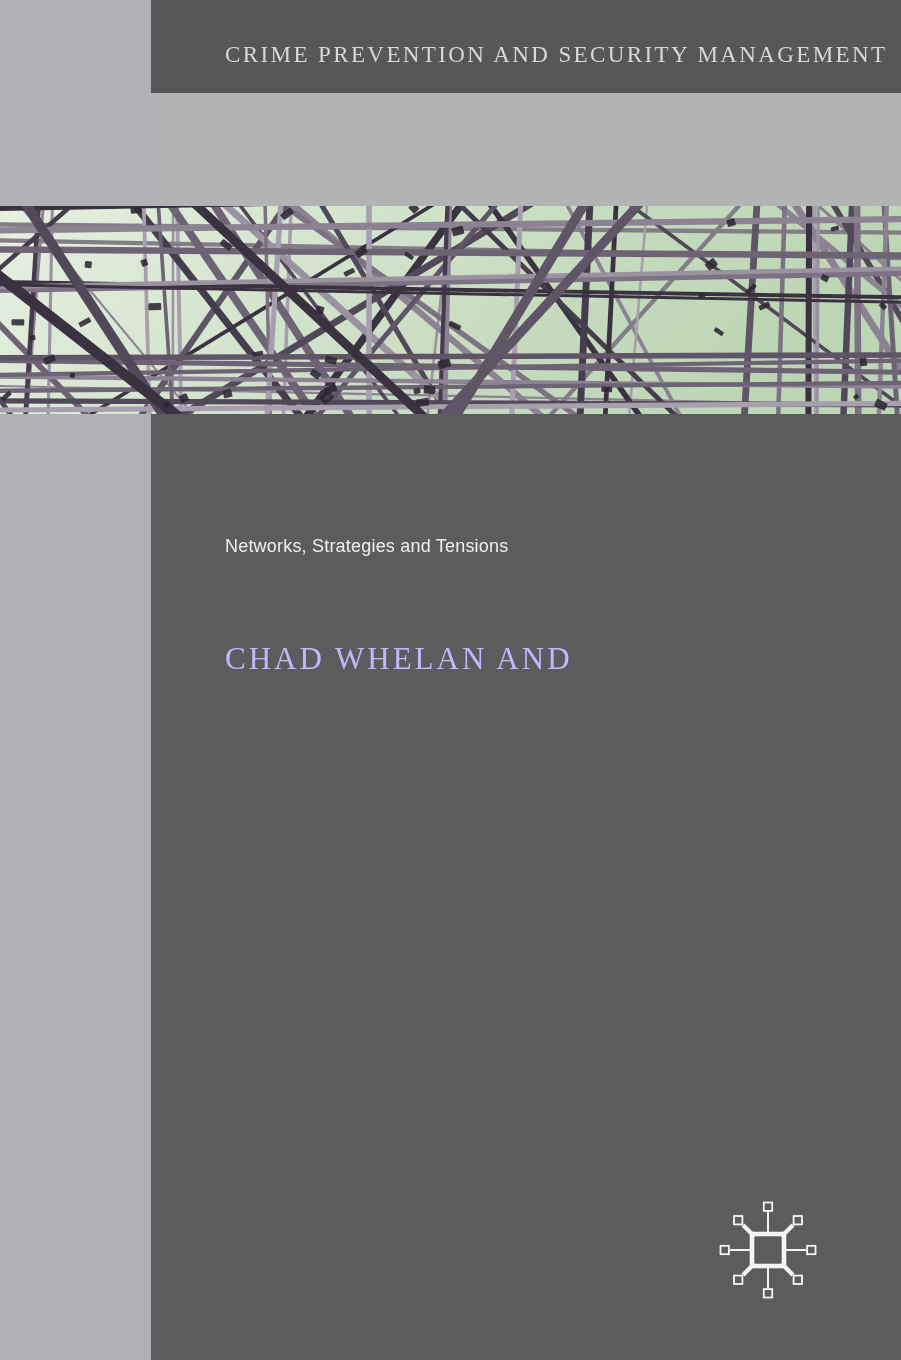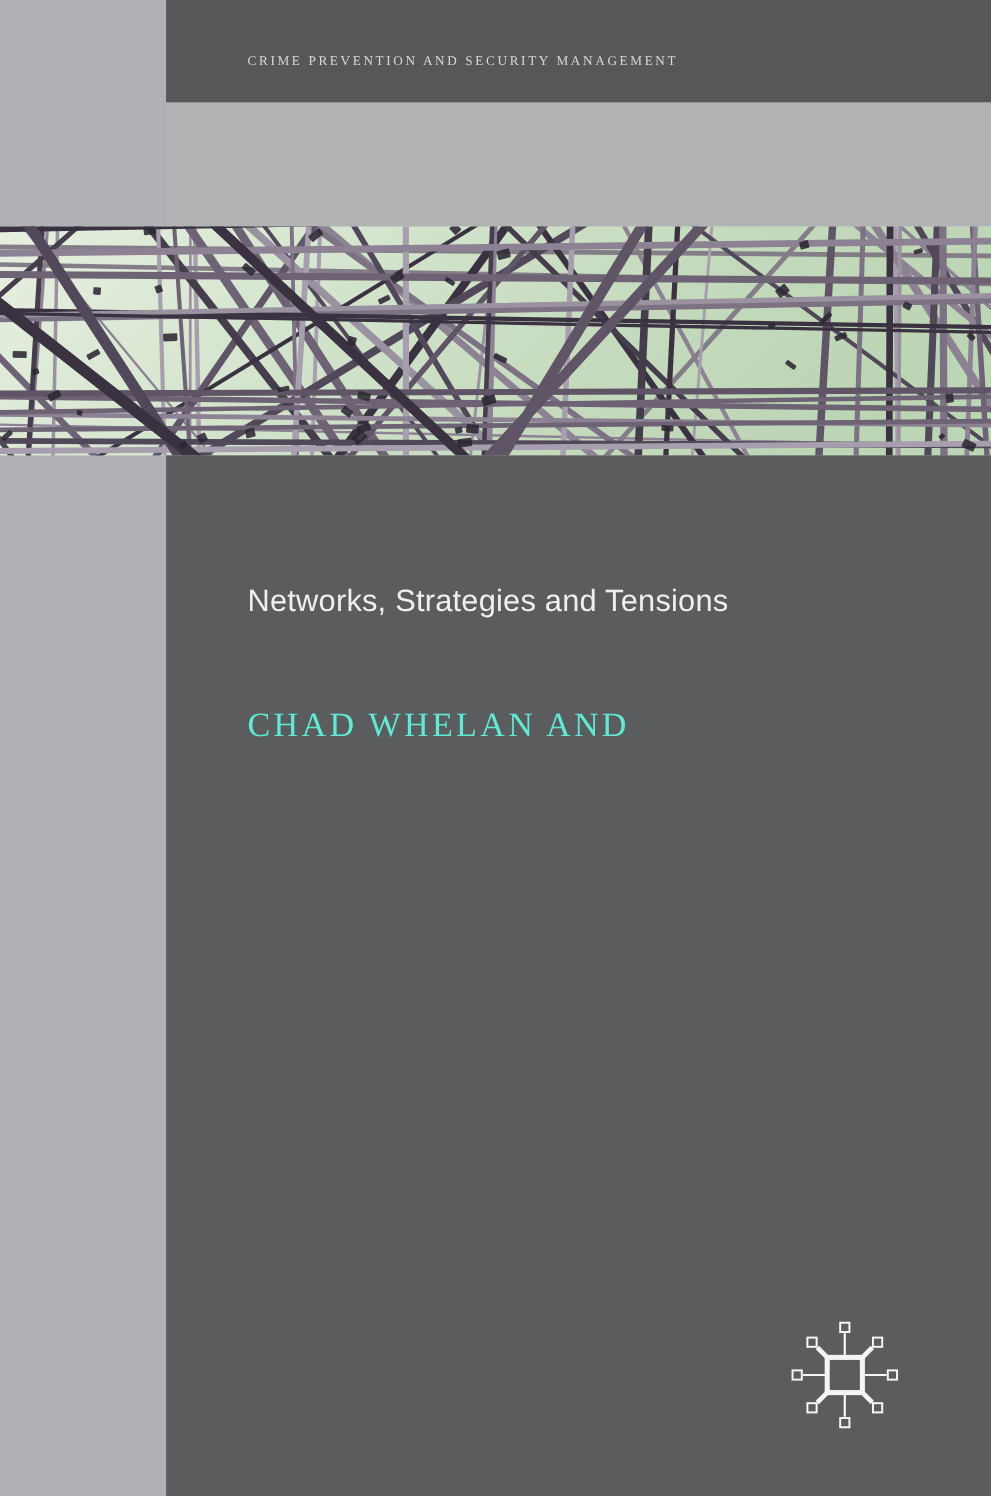--- a/index.html
+++ b/index.html
@@ -18,49 +18,49 @@
     background:#b0b1b4;
   }
   .series-band{
     position:absolute;left:151px;top:0;width:750px;height:93px;
     background:#565759;
     display:flex;align-items:center;
   }
   .series-title{
     margin-left:74px;margin-top:17px;
     font-family:"Liberation Serif",serif;
-    font-size:12px;letter-spacing:2.4px;
+    font-size:23px;letter-spacing:2.4px;
     color:#d8d8da;white-space:nowrap;
   }
   .photo-strip{
     position:absolute;left:0;top:206px;width:901px;height:208px;
     background:#cfe2c9;
   }
   .photo-strip svg{display:block;width:901px;height:208px;}
   .main-panel{
     position:absolute;left:151px;top:414px;width:750px;height:946px;
     background:#5b5c5e;
   }
   .book-title{
     position:absolute;left:74px;top:59px;margin:0;
     font-family:"Liberation Serif",serif;font-weight:normal;
     font-size:33px;letter-spacing:3px;line-height:42px;
     color:#f2f1ef;white-space:nowrap;
   }
   .book-subtitle{
     position:absolute;left:74px;top:114px;margin:0;
     font-family:"Liberation Sans",sans-serif;font-weight:normal;
-    font-size:28px;letter-spacing:0.2px;line-height:36px;
+    font-size:18px;letter-spacing:0.2px;line-height:36px;
     color:#eef0ee;white-space:nowrap;
   }
   .authors{
     position:absolute;left:74px;top:226px;
     font-family:"Liberation Serif",serif;
     font-size:31px;letter-spacing:3px;line-height:38px;
-    color:#5eead4;white-space:nowrap;
+    color:#c4b5fd;white-space:nowrap;
   }
   .publisher-logo{
     position:absolute;left:564px;top:783px;width:106px;height:106px;
   }
 </style>
 </head>
 <body>
 
 <div class="cover">
 

